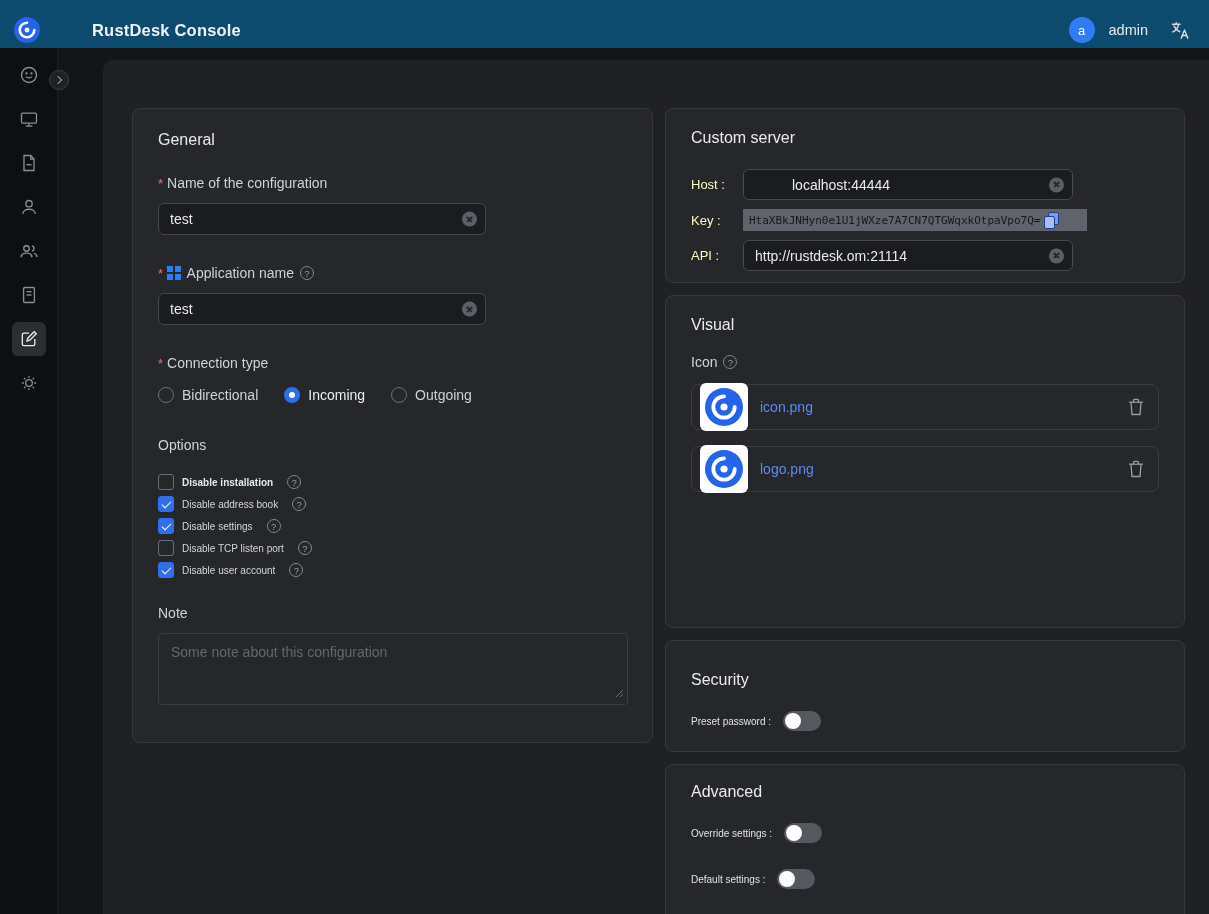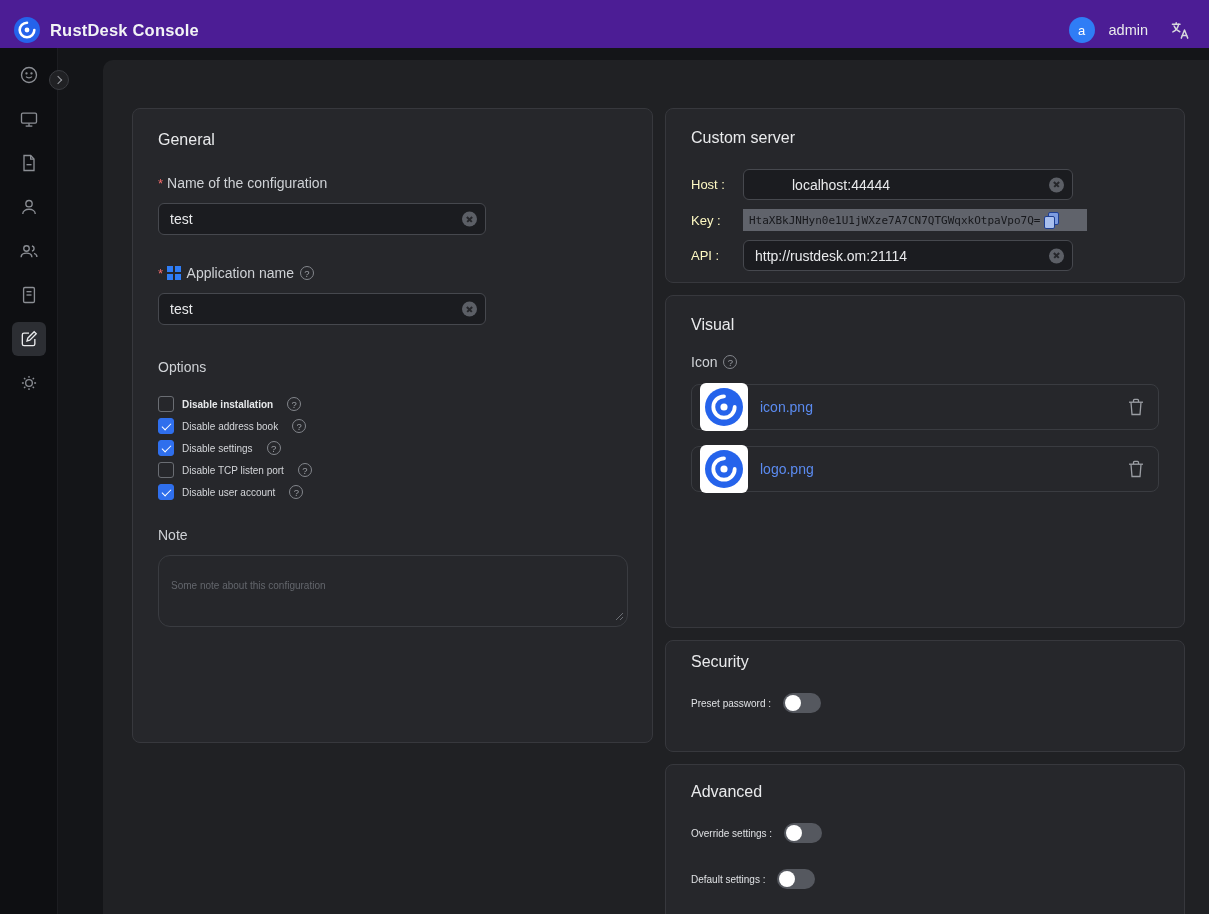--- a/index.html
+++ b/index.html
@@ -1,20 +1,20 @@
 <!DOCTYPE html>
 <html><head>
 <meta charset="utf-8">
 <style>
   * { margin:0; padding:0; box-sizing:border-box; }
   html,body { width:1209px; height:914px; background:#141518; font-family:"Liberation Sans", sans-serif; overflow:hidden; }
   .screen { position:relative; width:1209px; height:914px; overflow:hidden; }
 
   
-  .topbar { position:absolute; top:0; left:0; right:0; height:48px; background:#4c1d95; display:flex; align-items:center; padding:12px 18px 0 14px; z-index:5; }
+  .topbar { position:absolute; top:0; left:0; right:0; height:48px; background:#0c4a6e; display:flex; align-items:center; padding:12px 18px 0 14px; z-index:5;gap:42px; }
   .logo-wrap { width:26px; height:26px; flex:none; display:flex; }
   .app-title { margin-left:10px; font-size:16.5px; font-weight:700; color:#f2f3f5; letter-spacing:.2px; }
   .topbar-right { margin-left:auto; display:flex; align-items:center; gap:14px; }
   .avatar { width:26px; height:26px; border-radius:50%; background:#2f7df6; color:#fff; font-size:13px; display:flex; align-items:center; justify-content:center; cursor:pointer; }
   .username { font-size:14.5px; color:#e9eaec; cursor:pointer; }
   .translate { display:flex; cursor:pointer; margin-left:8px; }
 
   
   .sidebar { position:absolute; top:48px; left:0; bottom:0; width:58px; background:#0e0f12; border-right:1px solid #1c1d21; display:flex; flex-direction:column; gap:10px; padding-top:10px; z-index:4; }
   .side-item { width:34px; height:34px; margin:0 auto; display:flex; align-items:center; justify-content:center; border-radius:6px; cursor:pointer; }
@@ -29,21 +29,21 @@
   .panel { position:absolute; top:12px; left:45px; right:0; bottom:0; background:#202124; border-top-left-radius:10px; overflow:hidden; }
   .panel-inner { padding:48px 0 0 29px; display:flex; gap:12px; align-items:flex-start; }
 
   .card { background:#26272b; border:1px solid #37383d; border-radius:8px; }
   .card-title { font-size:16px; font-weight:500; color:#e9eaec; }
 
   .card-general { width:521px; height:635px; padding:22px 25px; }
   .right-col { width:520px; display:flex; flex-direction:column; gap:12px; }
   .card-server  { height:175px; padding:20px 25px; }
   .card-visual  { height:333px; padding:20px 25px; }
-  .card-security{ height:112px; padding:12px 25px; }
+  .card-security{ height:112px; padding:30px 25px; }
   .card-advanced{ height:200px; padding:18px 25px; }
 
   
   .lbl-row { display:flex; align-items:center; font-size:14px; color:#cfd2d6; }
   .star::before { content:"*"; color:#f56c6c; margin-right:4px; font-size:13px; }
   .help { display:inline-flex; width:14px; height:14px; border:1px solid #83868c; border-radius:50%; align-items:center; justify-content:center; color:#9b9ea4; font-size:9.5px; margin-left:6px; cursor:pointer; flex:none; }
   .help::after { content:"?"; }
 
   .ipt-wrap { position:relative; width:328px; }
   .ipt { width:100%; height:32px; background:#1b1c20; border:1px solid #46484e; border-radius:6px; color:#e9eaec; font-size:14px; padding:0 30px 0 11px; outline:none; font-family:"Liberation Sans", sans-serif; }
@@ -61,21 +61,21 @@
   .radio.checked { border:5px solid #2f6fed; background:#fff; }
   .radio-item.sel { color:#eceef0; }
 
   .cb-row { display:flex; align-items:center; height:22px; gap:8px; font-size:10px; color:#d4d6da; }
   .cb { width:16px; height:16px; border-radius:3px; border:1px solid #6a6d73; position:relative; flex:none; cursor:pointer; }
   .cb.checked { background:#2f6fed; border-color:#2f6fed; }
   .cb.checked::after { content:""; position:absolute; left:4.5px; top:1.5px; width:4px; height:8px; border-right:1.7px solid #fff; border-bottom:1.7px solid #fff; transform:rotate(45deg); }
   .cb-row .bold { font-weight:700; color:#e6e8ea; }
   .cb-row span[data-bind] { cursor:pointer; }
 
-  .note-box { position:relative; width:470px; height:72px; border:1px solid #3a3c41; border-radius:12px; padding:24px 12px; font-size:10px; color:#63666c; background:#26272b; cursor:text; }
+  .note-box { position:relative; width:470px; height:72px; border:1px solid #3a3c41; border-radius:4px; padding:10px 12px; font-size:14px; color:#63666c; background:#26272b; cursor:text; }
   .resize-handle { position:absolute; right:3px; bottom:3px; }
 
   
   .srow { display:flex; align-items:center; }
   .srow-label { width:52px; font-size:13px; color:#fef9c3; flex:none; }
   .keybox { display:flex; align-items:center; height:22px; background:#60636b; padding:0 3px 0 6px; gap:4px; width:344px; }
   .key-text { font-family:"DejaVu Sans Mono", monospace; font-size:11px; color:#17181c; white-space:nowrap; overflow:hidden; }
   .copy-ic { width:15px; height:17px; position:relative; flex:none; cursor:pointer; }
   .copy-ic::before { content:""; position:absolute; left:4px; top:0; width:9px; height:11px; border:1.3px solid #1f3f92; border-radius:2px; background:#7d9ce0; }
   .copy-ic::after  { content:""; position:absolute; left:0; top:4px; width:9px; height:11px; border:1.3px solid #1f3f92; border-radius:2px; background:#a8bfee; }
@@ -211,20 +211,38 @@
                 <i></i>
               </span>
             <span data-bind="general.app_label">Application name</span>
             <span class="help"></span>
           </div>
           <div class="ipt-wrap mt12">
             <input class="ipt" data-bind="general.app_value" value="test" style="">
             <span class="clear"></span>
           </div>
 
+          <div class="lbl-row mt30">
+            <span class="star"></span>
+            <span data-bind="general.conn_label">Connection type</span>
+          </div>
+          <div class="radio-row mt16">
+            <span class="radio-item">
+              <i class="radio"></i>
+              <span data-bind="general.radios.0.label">Bidirectional</span>
+            </span>
+            <span class="radio-item sel">
+              <i class="radio checked"></i>
+              <span data-bind="general.radios.1.label">Incoming</span>
+            </span>
+            <span class="radio-item">
+              <i class="radio"></i>
+              <span data-bind="general.radios.2.label">Outgoing</span>
+            </span>
+          </div>
 
           <div class="lbl-row mt34">
             <span data-bind="general.options_label">Options</span>
           </div>
 
           <div class="mt18">
             <div class="cb-row">
               <i class="cb"></i>
               <span class="bold" data-bind="general.checkboxes.0.label">Disable installation</span>
               <span class="help"></span>

